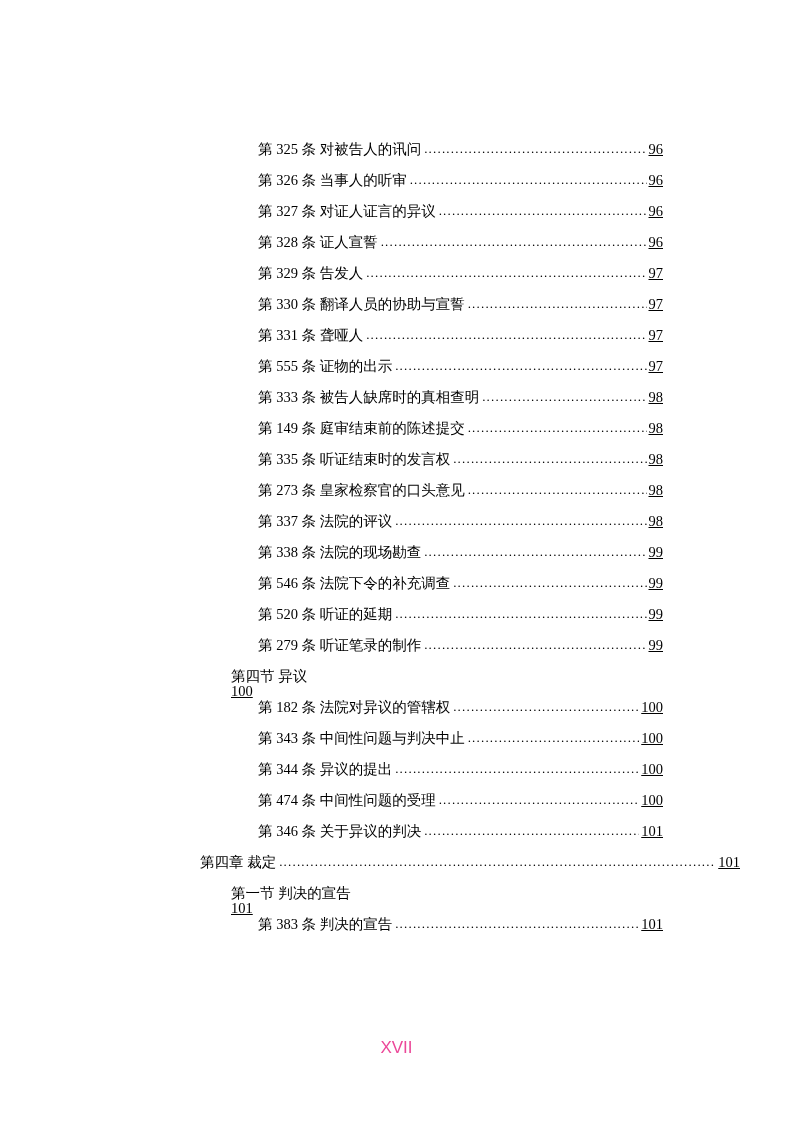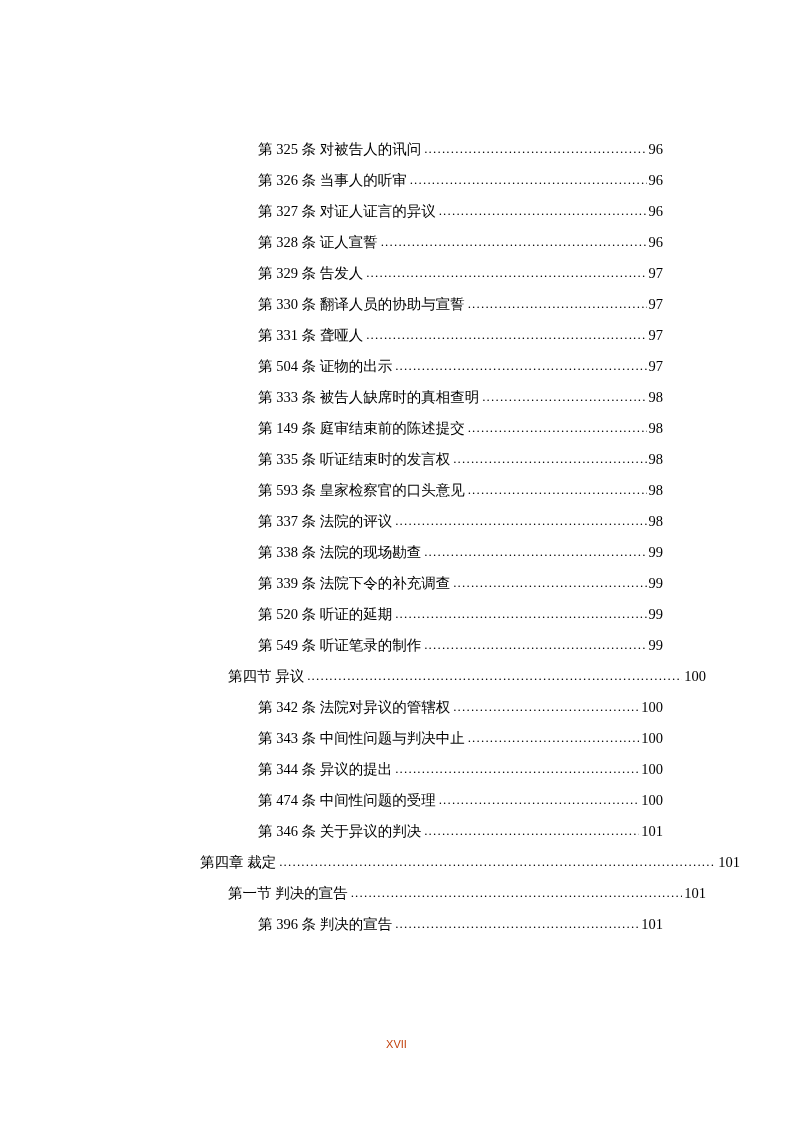--- a/index.html
+++ b/index.html
@@ -51,35 +51,36 @@
     position: relative;
     bottom: 1px;
     color: #000;
     font-size: 13px;
     letter-spacing: 1.2px;
   }
   .page-num {
     white-space: nowrap;
     text-align: right;
     font-family: "Liberation Serif", "DejaVu Serif", serif;
+    text-decoration: underline;
   }
   
   .lvl-chapter { padding-left: 200px; padding-right: 53px; }
-  .lvl-section { padding-left: 228px; padding-right: 87px; }
+  .lvl-section { padding-left: 228px; padding-right: 87px; flex-direction: column; }
   .lvl-article { padding-left: 258px; padding-right: 130px; }
 
   .footer {
     position: absolute;
     left: 0;
     top: 1038px;
     width: 793px;
     text-align: center;
-    font-size: 11px;
+    font-size: 17px;
     font-family: "Liberation Sans", sans-serif;
-    color: #c2410c;
+    color: #ec4899;
   }
 </style>
 </head>
 <body>
 
 <div class="page">
   <div class="toc" id="toc-list">
       <div class="toc-entry lvl-article">
         <span class="entry-label">第 325 条  对被告人的讯问</span>
         <span class="leader">............................................................................................................................................</span>
@@ -109,76 +110,76 @@
         <span class="entry-label">第 330 条  翻译人员的协助与宣誓</span>
         <span class="leader">............................................................................................................................................</span>
         <span class="page-num">97</span>
       </div>
       <div class="toc-entry lvl-article">
         <span class="entry-label">第 331 条  聋哑人</span>
         <span class="leader">............................................................................................................................................</span>
         <span class="page-num">97</span>
       </div>
       <div class="toc-entry lvl-article">
-        <span class="entry-label">第 504 条  证物的出示</span>
+        <span class="entry-label">第 555 条  证物的出示</span>
         <span class="leader">............................................................................................................................................</span>
         <span class="page-num">97</span>
       </div>
       <div class="toc-entry lvl-article">
         <span class="entry-label">第 333 条  被告人缺席时的真相查明</span>
         <span class="leader">............................................................................................................................................</span>
         <span class="page-num">98</span>
       </div>
       <div class="toc-entry lvl-article">
         <span class="entry-label">第 149 条  庭审结束前的陈述提交</span>
         <span class="leader">............................................................................................................................................</span>
         <span class="page-num">98</span>
       </div>
       <div class="toc-entry lvl-article">
         <span class="entry-label">第 335 条  听证结束时的发言权</span>
         <span class="leader">............................................................................................................................................</span>
         <span class="page-num">98</span>
       </div>
       <div class="toc-entry lvl-article">
-        <span class="entry-label">第 593 条  皇家检察官的口头意见</span>
+        <span class="entry-label">第 273 条  皇家检察官的口头意见</span>
         <span class="leader">............................................................................................................................................</span>
         <span class="page-num">98</span>
       </div>
       <div class="toc-entry lvl-article">
         <span class="entry-label">第 337 条  法院的评议</span>
         <span class="leader">............................................................................................................................................</span>
         <span class="page-num">98</span>
       </div>
       <div class="toc-entry lvl-article">
         <span class="entry-label">第 338 条  法院的现场勘查</span>
         <span class="leader">............................................................................................................................................</span>
         <span class="page-num">99</span>
       </div>
       <div class="toc-entry lvl-article">
-        <span class="entry-label">第 339 条  法院下令的补充调查</span>
+        <span class="entry-label">第 546 条  法院下令的补充调查</span>
         <span class="leader">............................................................................................................................................</span>
         <span class="page-num">99</span>
       </div>
       <div class="toc-entry lvl-article">
         <span class="entry-label">第 520 条  听证的延期</span>
         <span class="leader">............................................................................................................................................</span>
         <span class="page-num">99</span>
       </div>
       <div class="toc-entry lvl-article">
-        <span class="entry-label">第 549 条  听证笔录的制作</span>
+        <span class="entry-label">第 279 条  听证笔录的制作</span>
         <span class="leader">............................................................................................................................................</span>
         <span class="page-num">99</span>
       </div>
       <div class="toc-entry lvl-section">
         <span class="entry-label">第四节  异议</span>
         <span class="leader">............................................................................................................................................</span>
         <span class="page-num">100</span>
       </div>
       <div class="toc-entry lvl-article">
-        <span class="entry-label">第 342 条  法院对异议的管辖权</span>
+        <span class="entry-label">第 182 条  法院对异议的管辖权</span>
         <span class="leader">............................................................................................................................................</span>
         <span class="page-num">100</span>
       </div>
       <div class="toc-entry lvl-article">
         <span class="entry-label">第 343 条  中间性问题与判决中止</span>
         <span class="leader">............................................................................................................................................</span>
         <span class="page-num">100</span>
       </div>
       <div class="toc-entry lvl-article">
         <span class="entry-label">第 344 条  异议的提出</span>
@@ -199,21 +200,21 @@
         <span class="entry-label">第四章  裁定</span>
         <span class="leader">............................................................................................................................................</span>
         <span class="page-num">101</span>
       </div>
       <div class="toc-entry lvl-section">
         <span class="entry-label">第一节  判决的宣告</span>
         <span class="leader">............................................................................................................................................</span>
         <span class="page-num">101</span>
       </div>
       <div class="toc-entry lvl-article">
-        <span class="entry-label">第 396 条  判决的宣告</span>
+        <span class="entry-label">第 383 条  判决的宣告</span>
         <span class="leader">............................................................................................................................................</span>
         <span class="page-num">101</span>
       </div>
     </div>
   <div class="footer">
     <span>XVII</span>
   </div>
 </div>
 
 </body></html>

